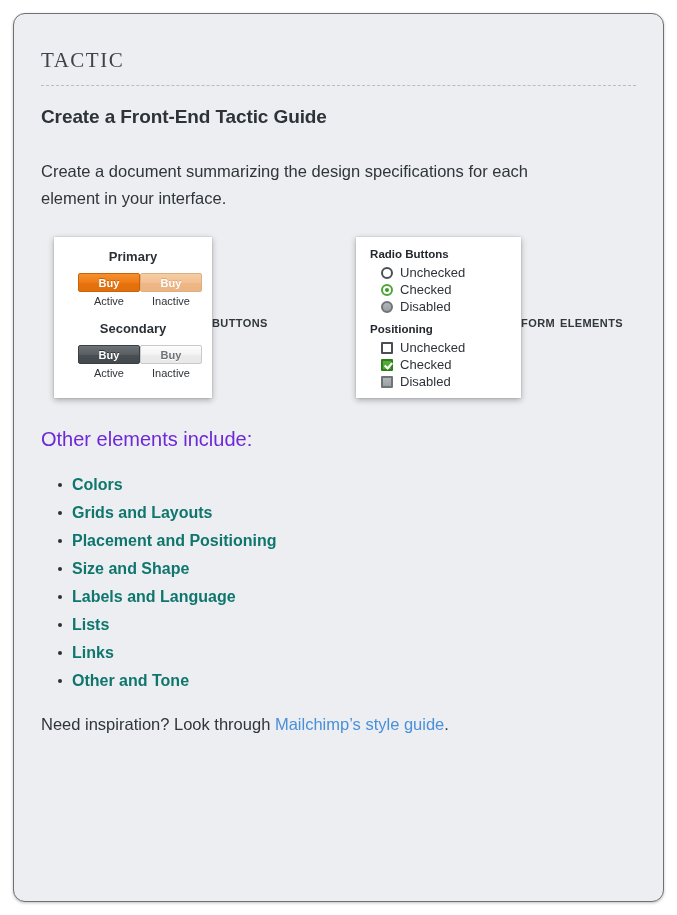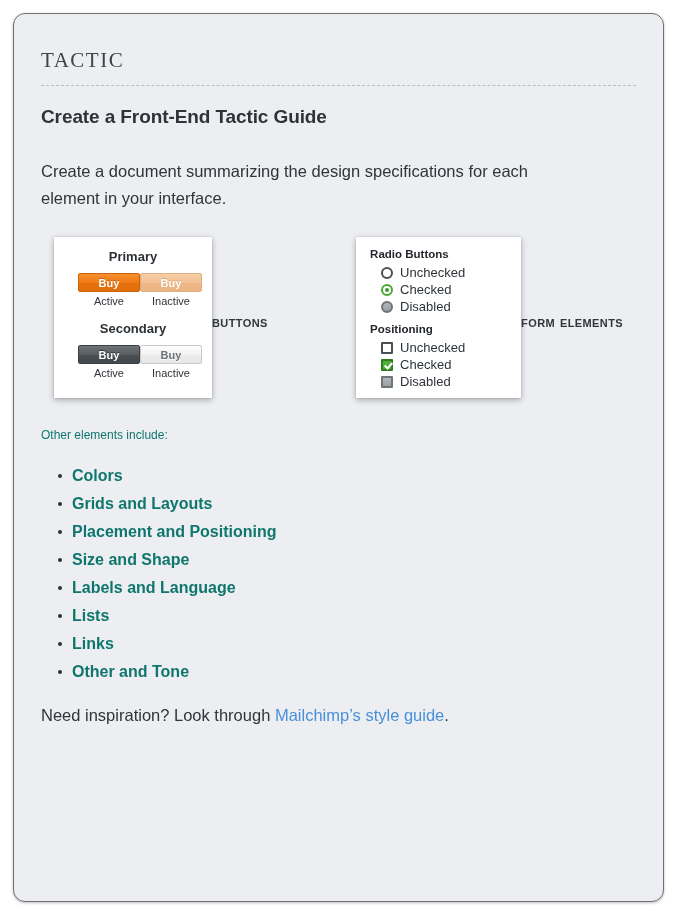--- a/index.html
+++ b/index.html
@@ -283,22 +283,22 @@
     transform: rotate(42deg);
   }
   .cb-disabled {
     background: linear-gradient(to bottom, #b4b7b9 0%, #9ba0a3 100%);
     border: 2px solid #6f7478;
   }
   .form-gap { height: 8px; }
 
   
   .other-label {
-    font-size: 12px;
-    color: #0f766e;
+    font-size: 20px;
+    color: #6d28d9;
     margin: 0 0 26px 0;
   }
   ul.elements-list {
     list-style: none;
     margin: 0 0 0 0;
     padding: 0 0 0 31px;
   }
   ul.elements-list li {
     position: relative;
     font-size: 16px;

